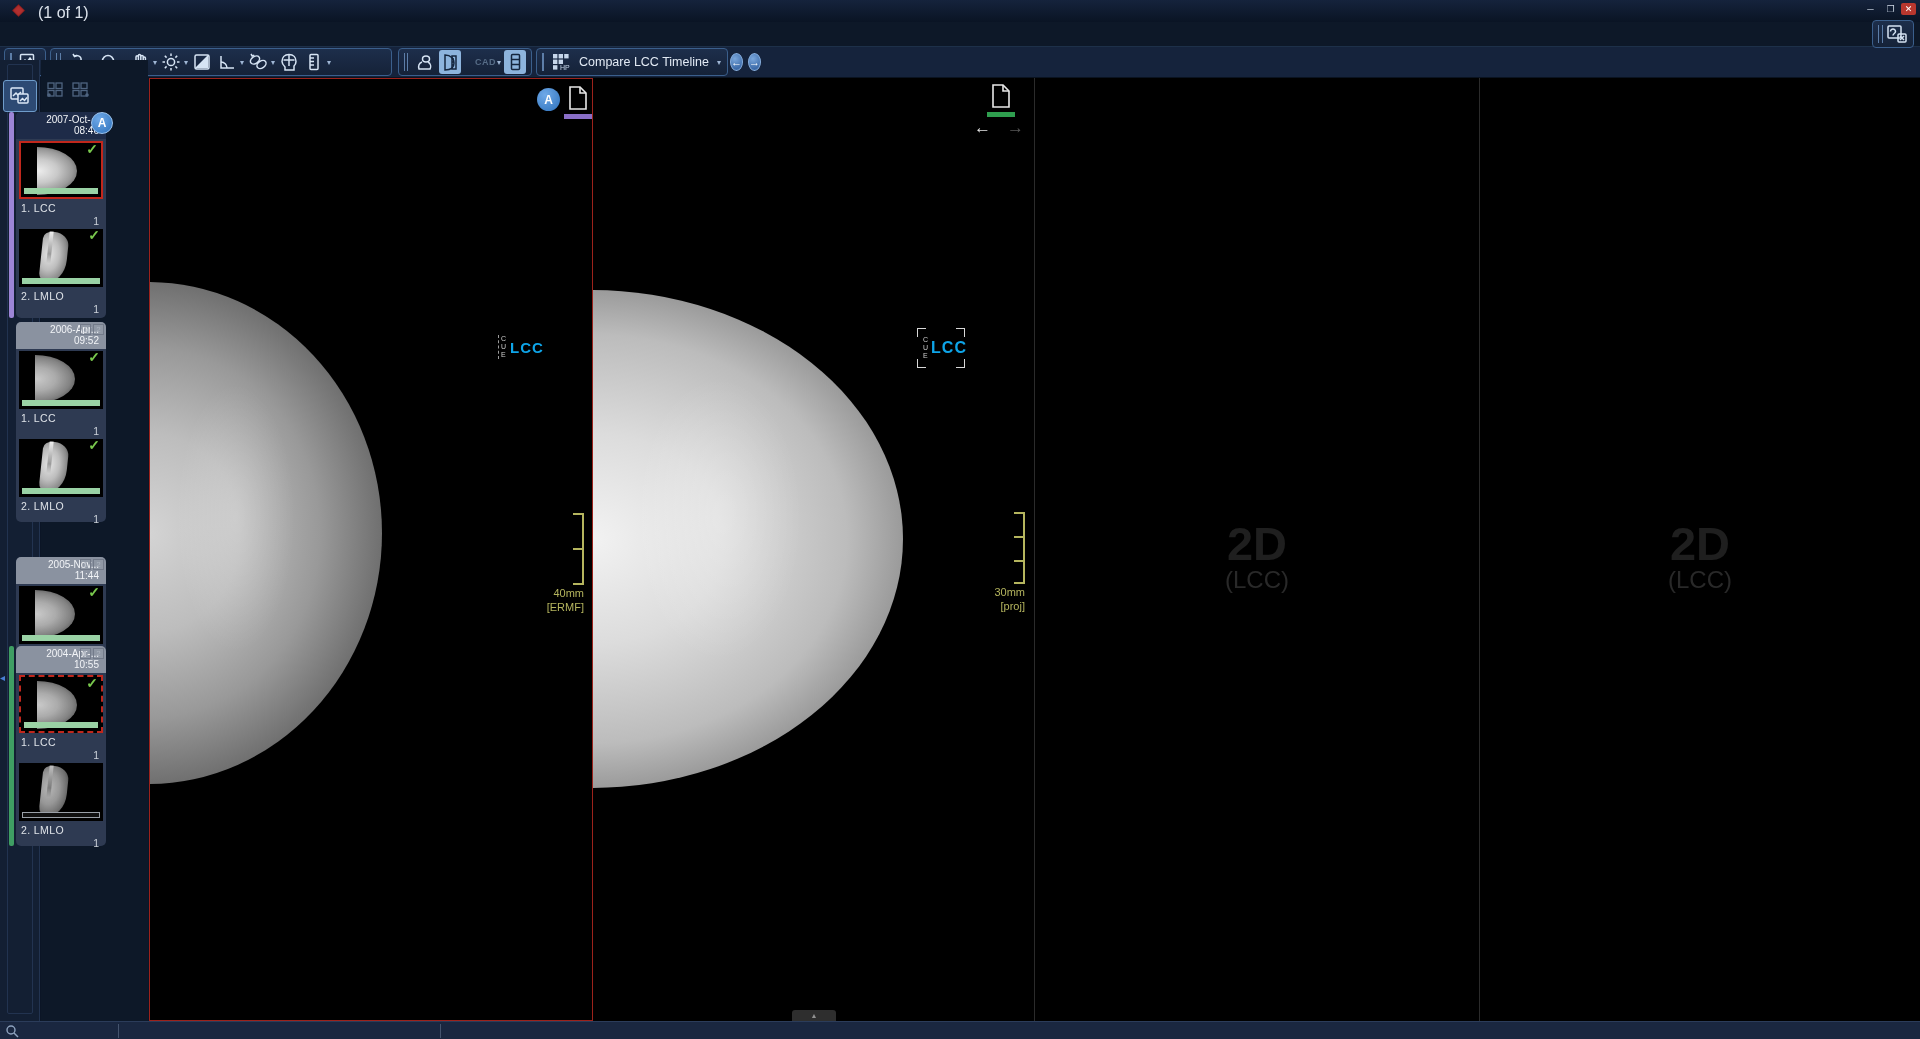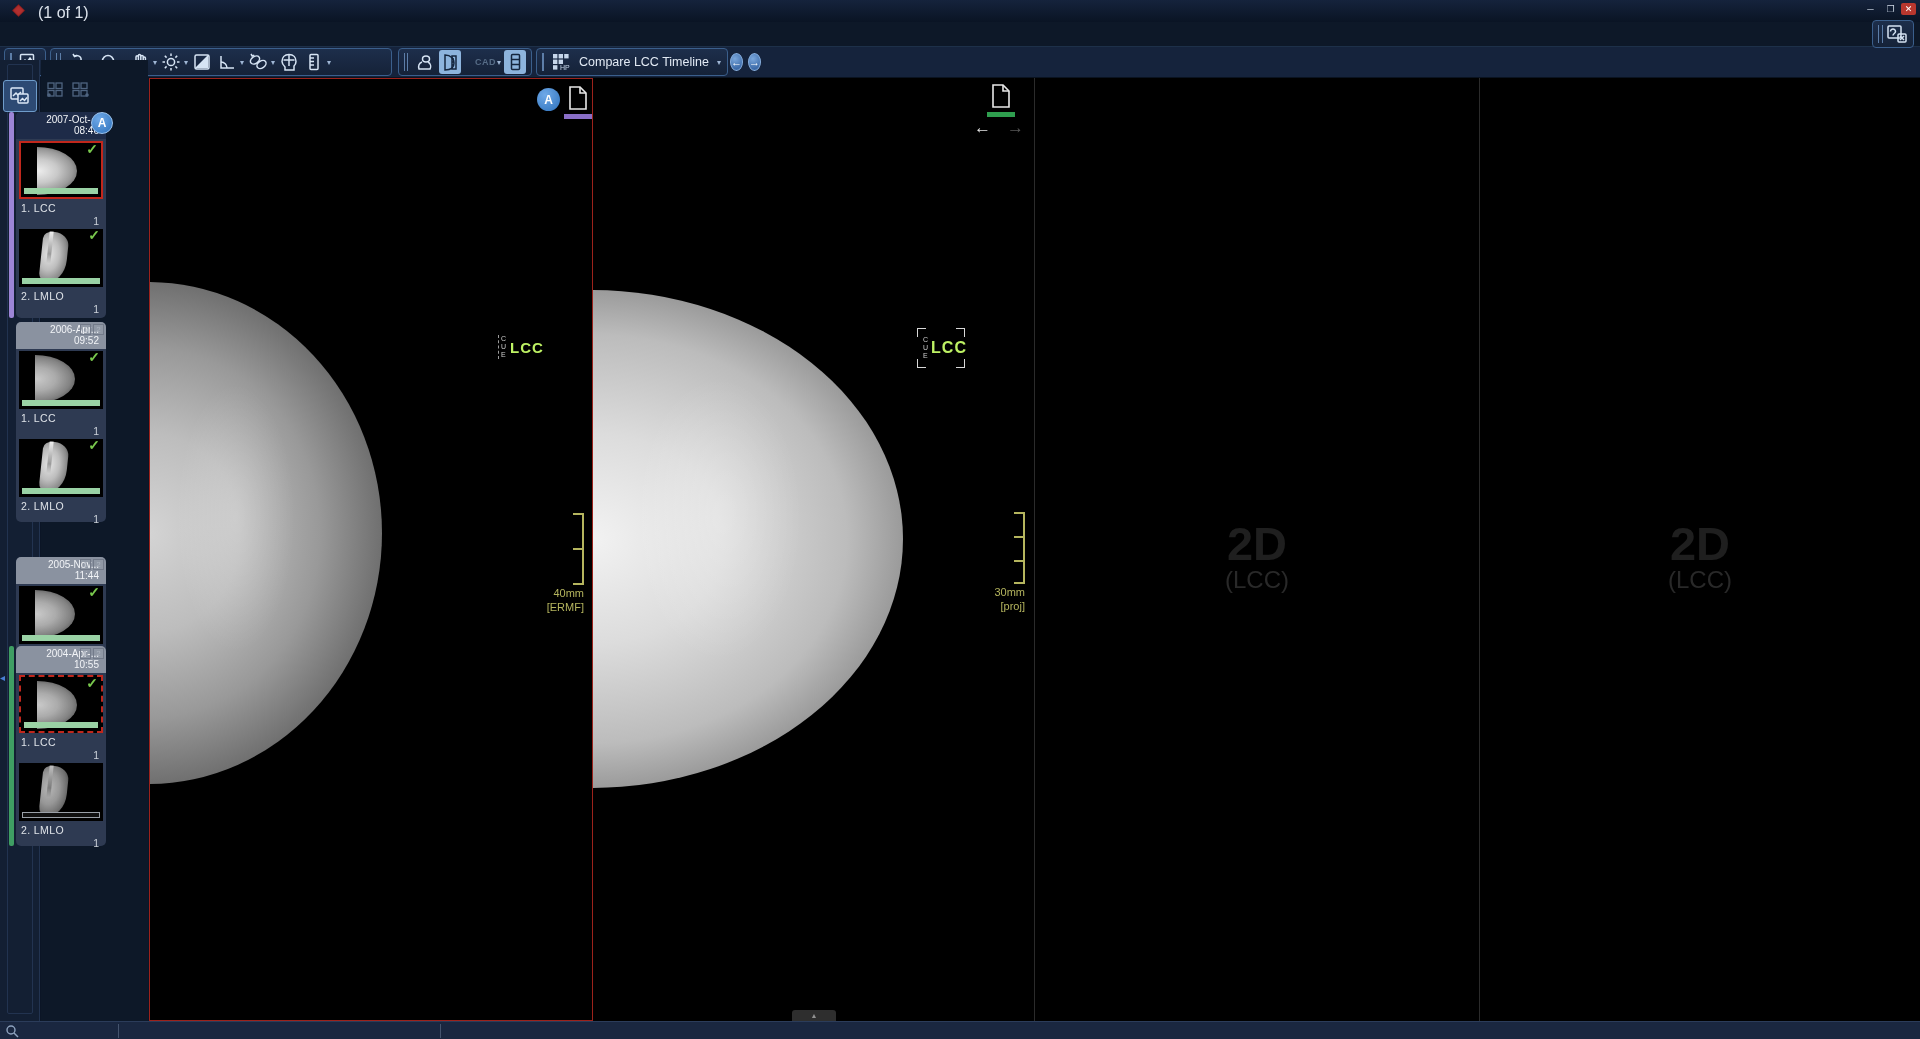--- a/index.html
+++ b/index.html
@@ -112,21 +112,21 @@
     font-weight:bold; display:flex; align-items:center; justify-content:center; }
   .docwrap { position:absolute; display:flex; flex-direction:column; align-items:center; }
   .docbar { width:28px; height:5px; margin-top:3px; }
   .vp-navarrows { position:absolute; display:flex; gap:16px; font-size:17px; }
   .arr-back { color:#e4e4e4; }
   .arr-fwd { color:#585858; }
 
   .vplabel { position:absolute; display:flex; align-items:center; gap:3px; }
   .marker-v { width:9px; font-size:7px; line-height:8px; color:#cfcfcf; word-break:break-all;
     border-left:1px dashed #9a9a9a; padding-left:2px; }
-  .lcc-text { font-size:15px; color:#bef264; letter-spacing:1px; font-weight:bold; }
+  .lcc-text { font-size:15px; color:#0ea5e9; letter-spacing:1px; font-weight:bold; }
   .bracket { position:relative; width:48px; height:40px; display:flex; align-items:center; }
   .bk { position:absolute; width:9px; height:9px; }
   .bk.tl { left:0; top:0; border-left:1.5px solid #d8d8d8; border-top:1.5px solid #d8d8d8; }
   .bk.tr { right:0; top:0; border-right:1.5px solid #d8d8d8; border-top:1.5px solid #d8d8d8; }
   .bk.bl { left:0; bottom:0; border-left:1.5px solid #d8d8d8; border-bottom:1.5px solid #d8d8d8; }
   .bk.br { right:0; bottom:0; border-right:1.5px solid #d8d8d8; border-bottom:1.5px solid #d8d8d8; }
   .bracket .marker-v { border-left:none; margin-left:4px; }
   .bracket .lcc-text { font-size:16px; }
 
   .ruler { position:absolute; width:11px; }

